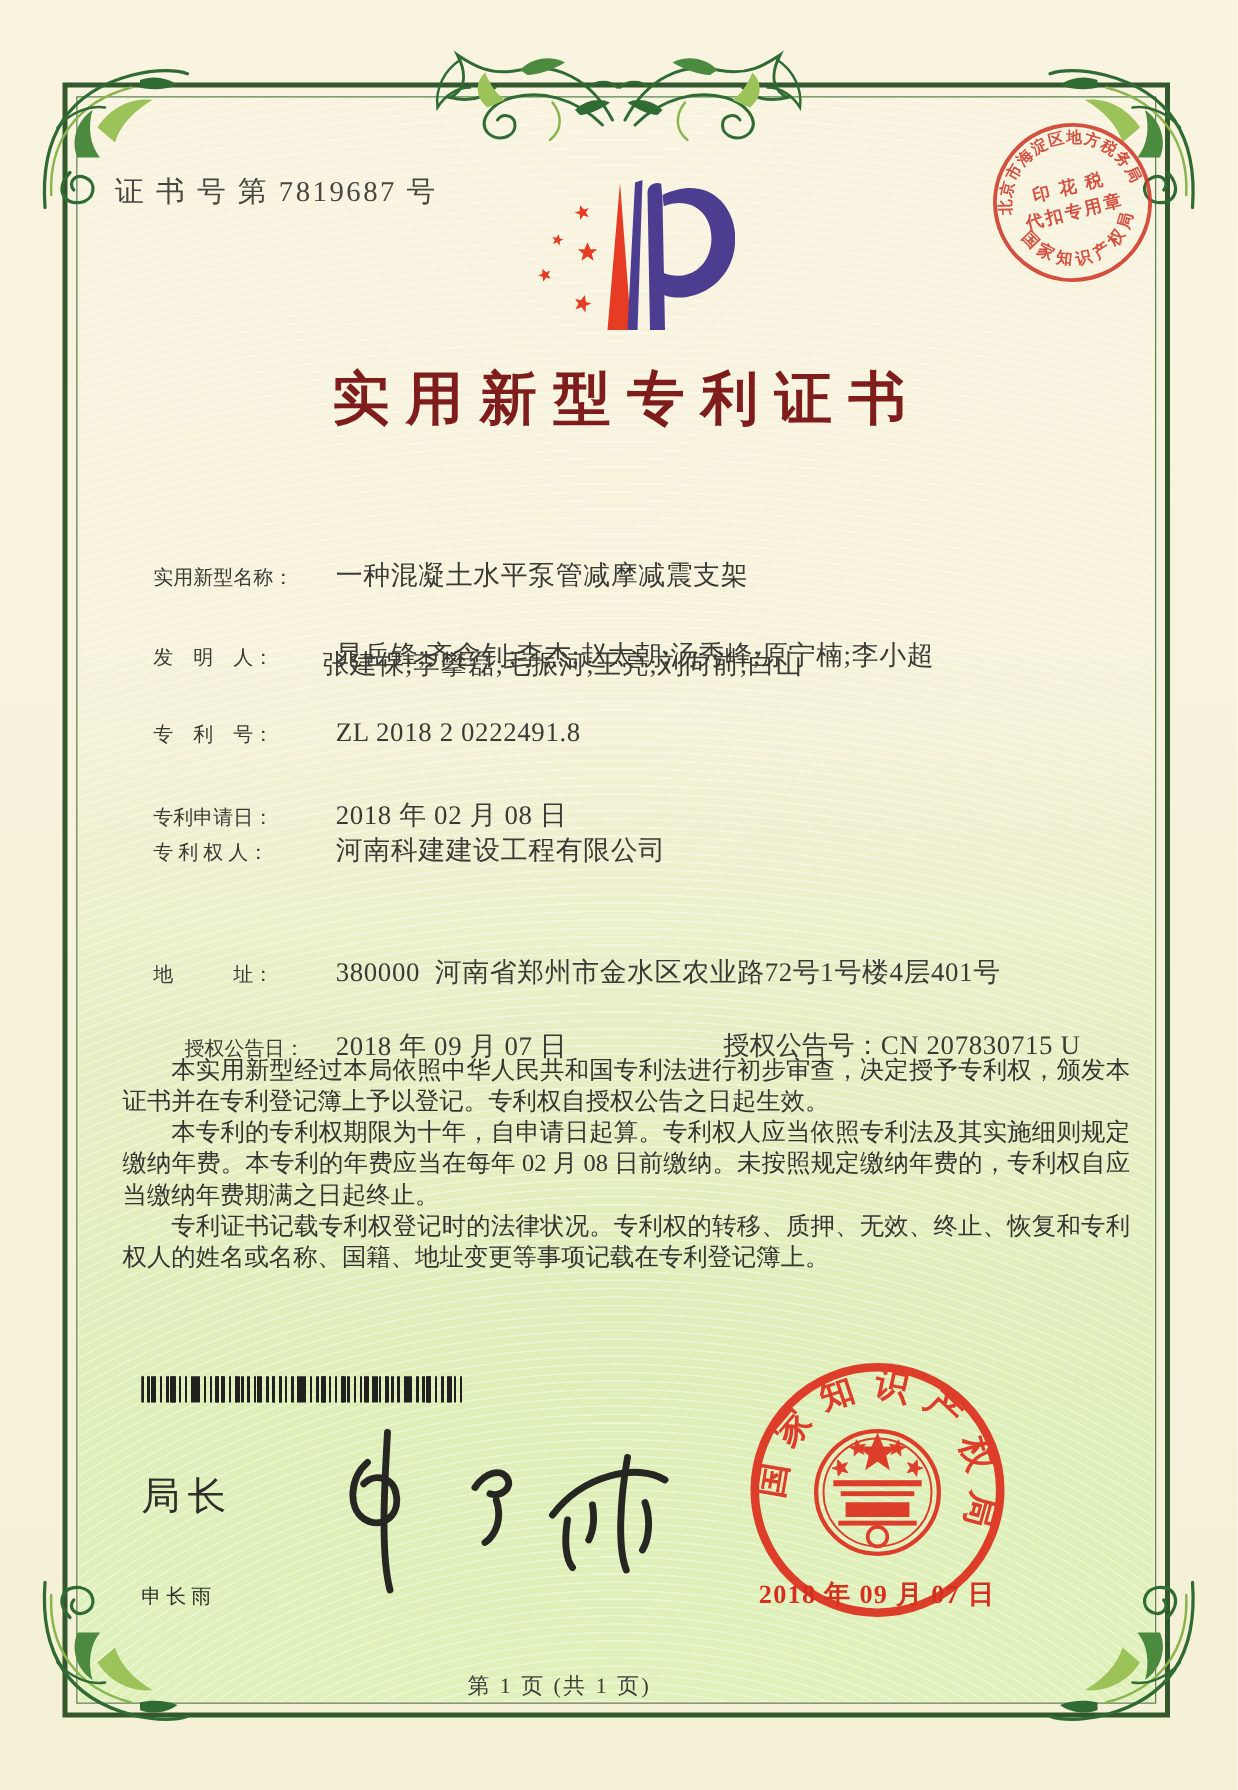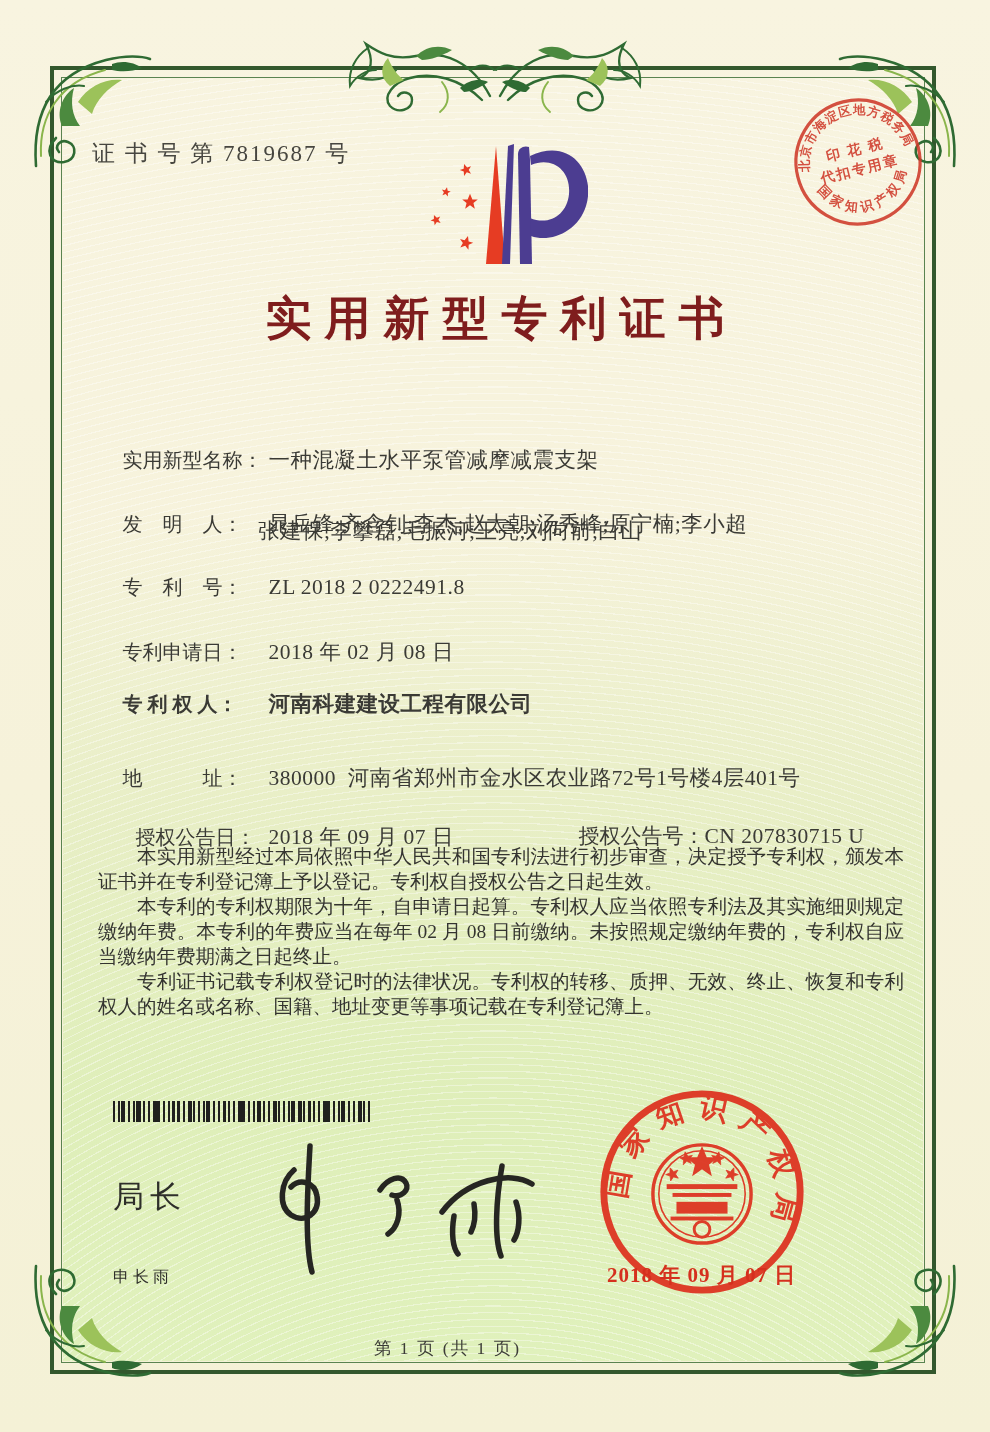--- a/index.html
+++ b/index.html
@@ -30,21 +30,21 @@
     position:absolute;left:92px;top:138px;font-size:23px;color:#474640;
     letter-spacing:2px;white-space:pre;
   }
   .logo{position:absolute;left:408px;top:130px;}
   .title{
     position:absolute;left:0;top:288px;width:990px;text-align:center;
     font-size:46px;font-weight:700;letter-spacing:13px;color:#7f1d1d;text-indent:13px;
   }
   
   .frow{position:absolute;left:112px;font-size:21px;color:#3a3a35;white-space:pre;}
-  .flabel{display:inline-block;width:146px;font-size:20px;white-space:pre;vertical-align:baseline;}
+  .flabel{display:inline-block;width:146px;font-size:16px;white-space:pre;vertical-align:baseline;}
   .fvalue{font-size:21.5px;letter-spacing:.5px;}
   .inv2{position:absolute;left:258px;top:516px;font-size:21.5px;letter-spacing:.5px;color:#3a3a35;}
   .grant-right{position:absolute;left:568px;top:797px;font-size:21px;color:#3a3a35;white-space:pre;}
   
   .bodytext{
     position:absolute;left:98px;top:844px;width:806px;
     font-size:19.5px;line-height:25px;color:#343430;text-align:justify;
   }
   .bodytext p{margin:0;text-indent:2em;}
   
@@ -192,21 +192,21 @@
 <div class="inv2">张建保;李攀磊;毛振河;王亮;刘向前;白山</div>
 
 <div class="frow" style="top:549px;">
   <span class="flabel">专　利　号：</span><span class="fvalue">ZL 2018 2 0222491.8</span>
 </div>
 
 <div class="frow" style="top:612px;">
   <span class="flabel">专利申请日：</span><span class="fvalue">2018 年 02 月 08 日</span>
 </div>
 
-<div class="frow" style="top:664px;font-weight:bold;">
+<div class="frow" style="top:640px;">
   <span class="flabel">专 利 权 人：</span><span class="fvalue">河南科建建设工程有限公司</span>
 </div>
 
 <div class="frow" style="top:738px;">
   <span class="flabel">地　　　址：</span><span class="fvalue">380000  河南省郑州市金水区农业路72号1号楼4层401号</span>
 </div>
 
 <div class="frow" style="top:797px;text-align:center;">
   <span class="flabel">授权公告日：</span><span class="fvalue">2018 年 09 月 07 日</span>
 </div>

